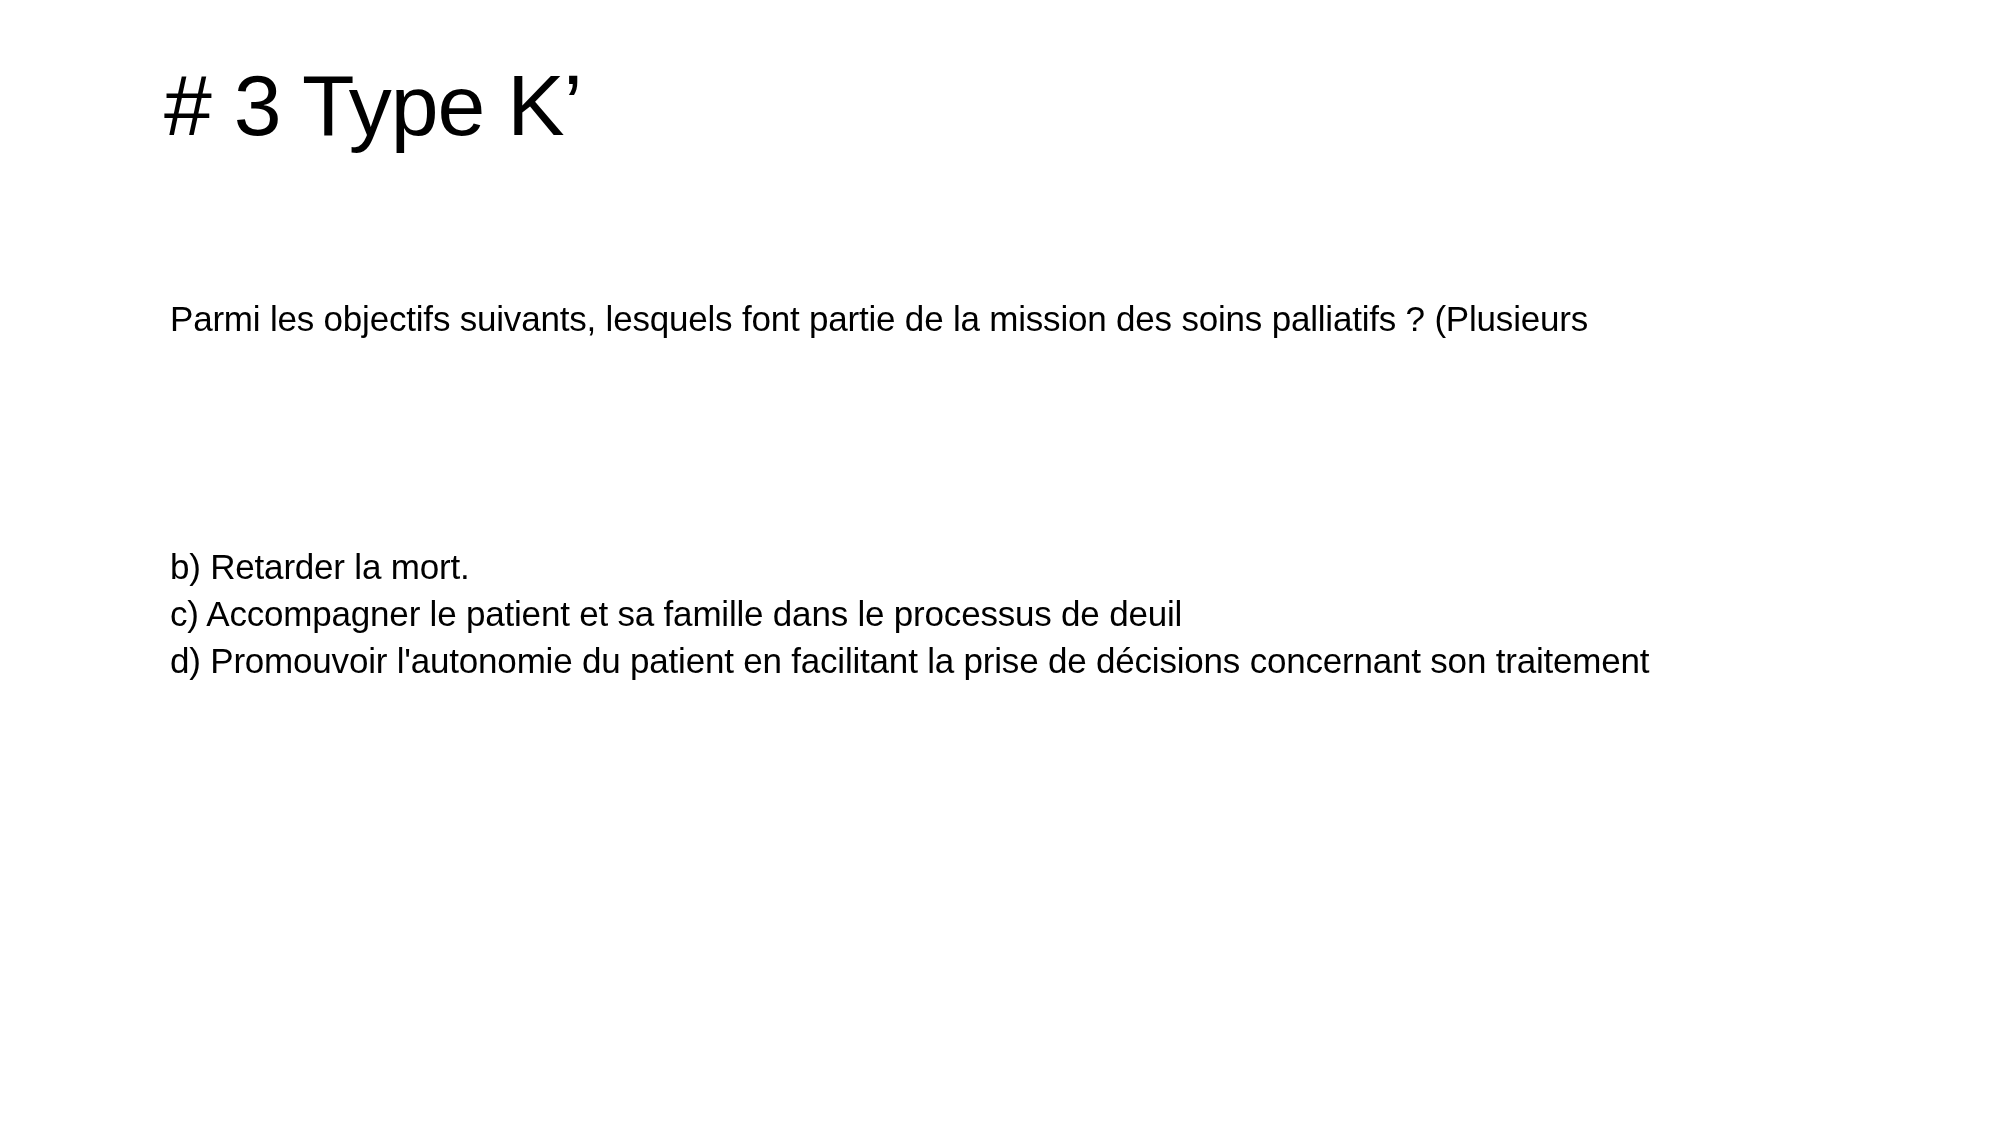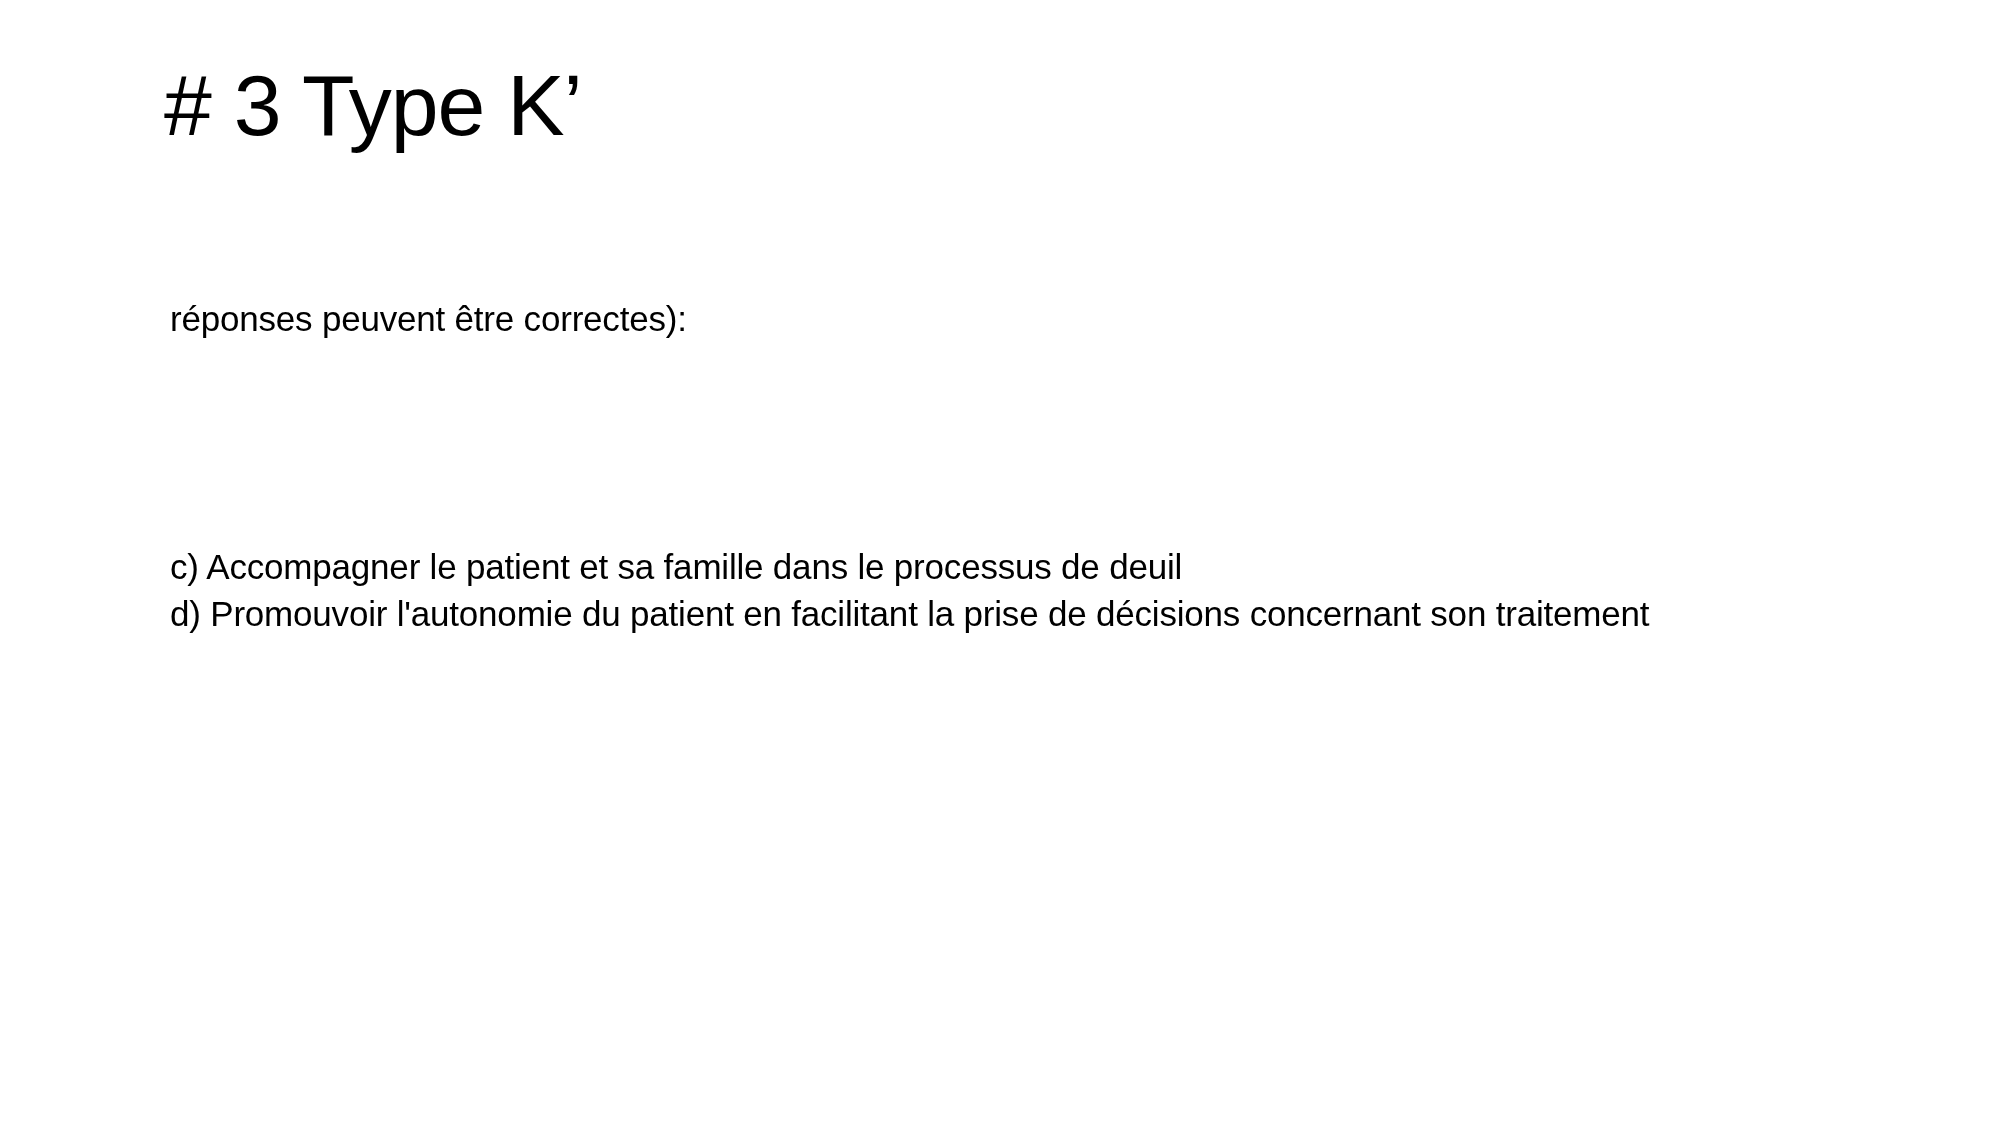--- a/index.html
+++ b/index.html
@@ -54,22 +54,23 @@
   }
 </style>
 </head>
 <body>
 
 <div class="slide">
 
   <h1 class="slide-title"># 3 Type K’</h1>
 
   <div class="question-block body-text">
-    <div class="text-line">réponses peuvent être correctes):</div>
+    <div class="text-line">Parmi les objectifs suivants, lesquels font partie de la mission des soins palliatifs ? (Plusieurs</div>
   </div>
 
   <div class="options-block body-text">
+    <div class="text-line">b) Retarder la mort.</div>
     <div class="text-line">c) Accompagner le patient et sa famille dans le processus de deuil</div>
     <div class="text-line">d) Promouvoir l'autonomie du patient en facilitant la prise de décisions concernant son traitement</div>
   </div>
 
 
 </div>
 
 </body></html>

